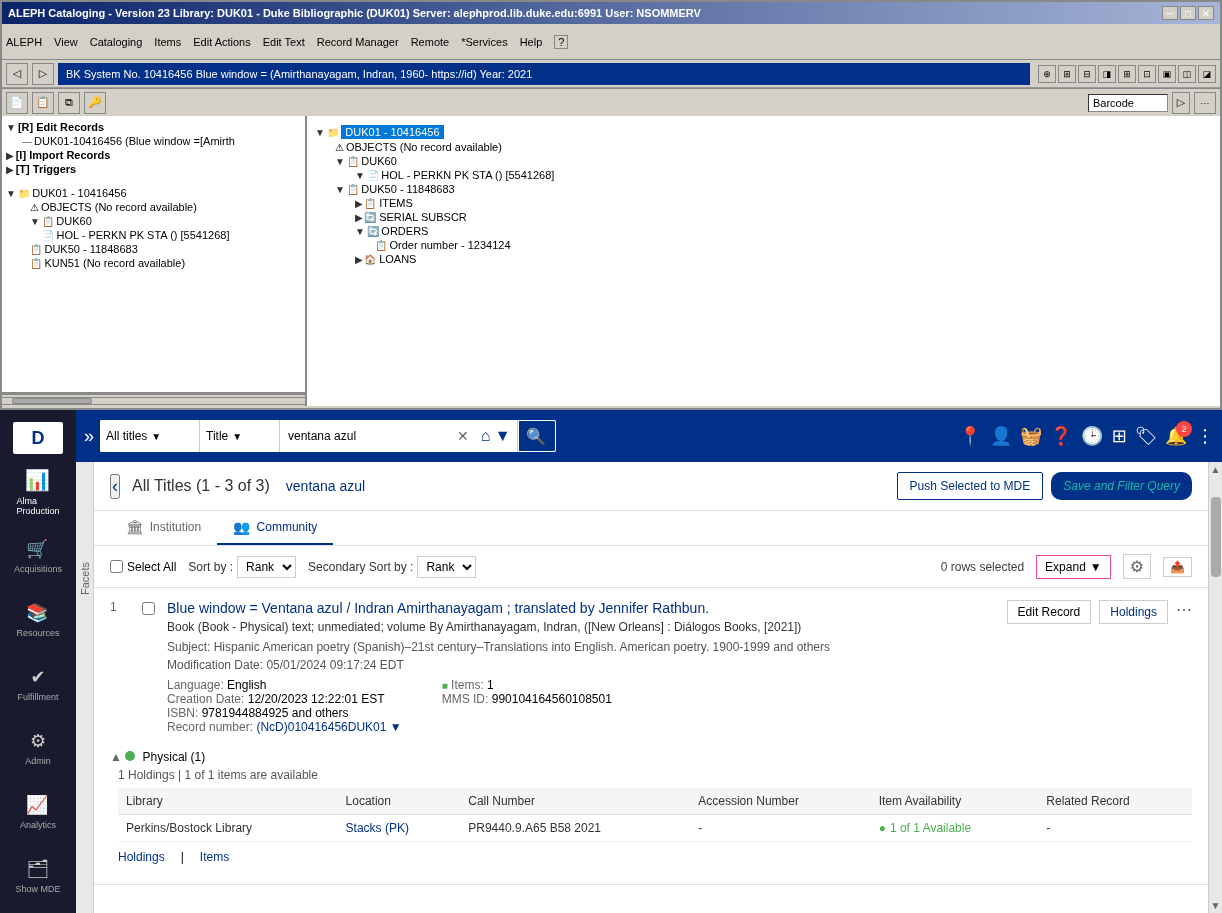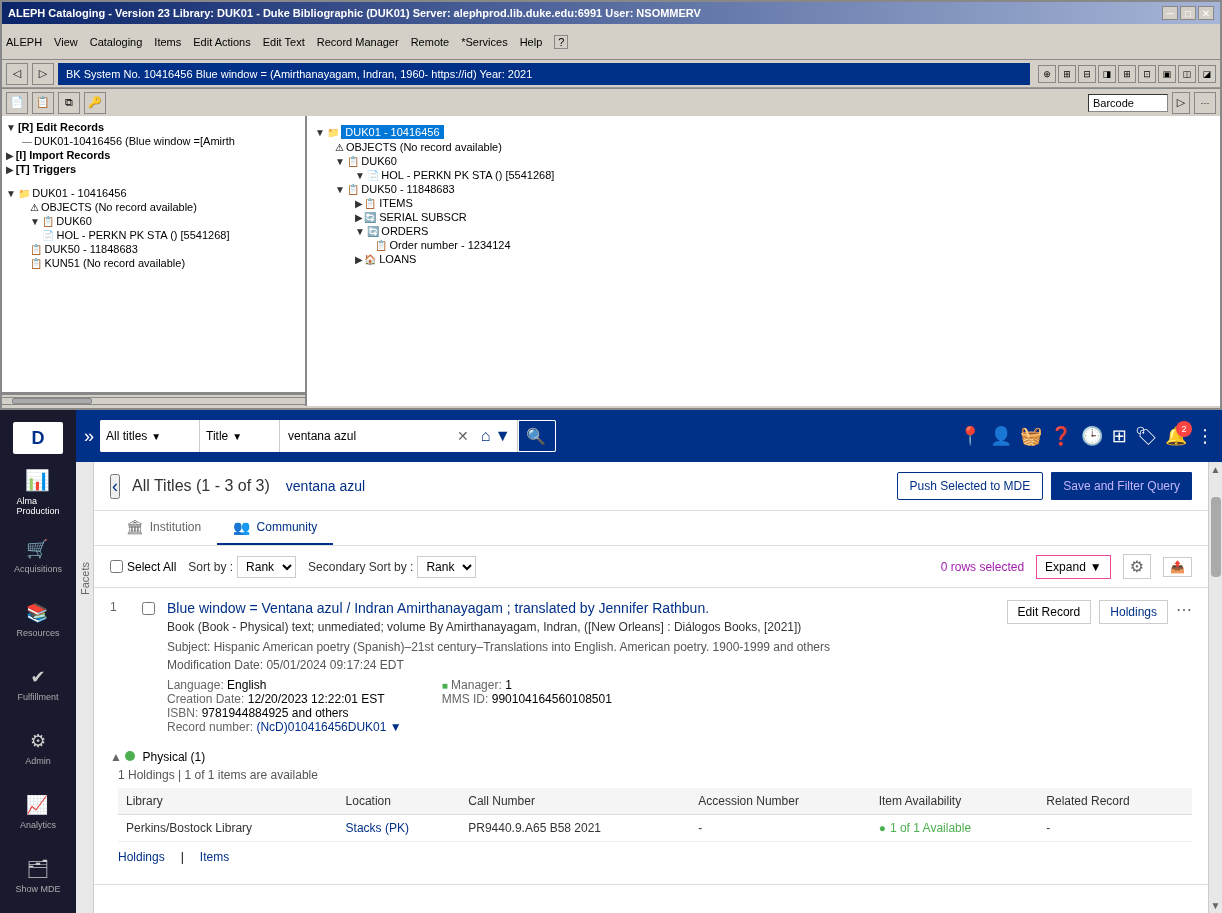--- a/index.html
+++ b/index.html
@@ -74,34 +74,34 @@
     
     .results-area { flex: 1; overflow-y: auto; background: white; }
 
     
     .results-header { padding: 10px 16px; display: flex; align-items: center; gap: 12px; border-bottom: 1px solid #e0e0e0; }
     .back-btn { color: #003087; font-size: 18px; cursor: pointer; }
     .results-title { font-size: 16px; font-weight: normal; color: #333; }
     .results-query { color: #003087; font-size: 14px; margin-left: 4px; }
     .header-actions { margin-left: auto; display: flex; gap: 8px; }
     .btn-push { background: white; border: 1px solid #003087; color: #003087; padding: 6px 12px; cursor: pointer; border-radius: 2px; font-size: 12px; }
-    .btn-filter { background: #003087; border: none; color: #c4b5fd; padding: 6px 12px; cursor: pointer; border-radius: 1px; font-size: 12px; }
+    .btn-filter { background: #003087; border: none; color: #14b8a6; padding: 6px 12px; cursor: pointer; border-radius: 10px; font-size: 12px; font-style: italic; }
 
     
     .results-tabs { display: flex; border-bottom: 1px solid #e0e0e0; padding: 0 16px; }
     .tab { padding: 8px 16px; cursor: pointer; font-size: 13px; color: #666; border-bottom: 2px solid transparent; display: flex; align-items: center; gap: 6px; }
     .tab.active { color: #003087; border-bottom: 2px solid #003087; font-weight: 500; }
     .tab-icon { font-size: 14px; }
 
     
     .results-toolbar { display: flex; align-items: center; padding: 8px 16px; border-bottom: 1px solid #e0e0e0; gap: 12px; }
     .checkbox-label { display: flex; align-items: center; gap: 4px; font-size: 12px; cursor: pointer; }
     .sort-group { display: flex; align-items: center; gap: 4px; font-size: 12px; color: #333; }
     .sort-select { border: 1px solid #ccc; background: white; padding: 2px 4px; font-size: 12px; cursor: pointer; }
-    .rows-selected { margin-left: auto; font-size: 12px; color: #a21caf; }
+    .rows-selected { margin-left: auto; font-size: 12px; color: #404040; }
     .expand-btn-right { background: white; border: 1px solid #ec4899; padding: 4px 8px; font-size: 12px; cursor: pointer; display: flex; align-items: center; gap: 4px; }
     .column-settings { border: none; background: none; color: #666; cursor: pointer; font-size: 16px; }
 
     
     .result-item { padding: 12px 16px; border-bottom: 1px solid #e0e0e0; }
     .result-row { display: flex; gap: 12px; align-items: flex-start; }
     .result-num { font-size: 12px; color: #666; min-width: 20px; }
     .result-checkbox { margin-top: 2px; }
     .result-cover { width: 80px; height: 100px; background: #e0e0e0; overflow: hidden; flex-shrink: 0; display: flex; align-items: center; justify-content: center; }
     .cover-placeholder { width: 80px; height: 100px; background: linear-gradient(135deg, #4a90d9 0%, #1e3a6e 100%); display: flex; align-items: center; justify-content: center; color: white; font-size: 9px; text-align: center; padding: 4px; }
@@ -477,21 +477,21 @@
                   </div>
                   <div>
                     <span class="meta-label">Record number:</span>
                     <span style="color:#003087;cursor:pointer;">(NcD)010416456DUK01</span>
                     <span style="color:#003087;cursor:pointer;">▼</span>
                   </div>
                 </div>
                 <div>
                   <div>
                     <span style="color:#4caf50;font-size:10px;">■</span>
-                    <span class="meta-label">Manager:</span>
+                    <span class="meta-label">Items:</span>
                     <span>1</span>
                   </div>
                   <div>
                     <span class="meta-label">MMS ID:</span>
                     <span>990104164560108501</span>
                   </div>
                 </div>
               </div>
             </div>
             <div class="result-actions">

